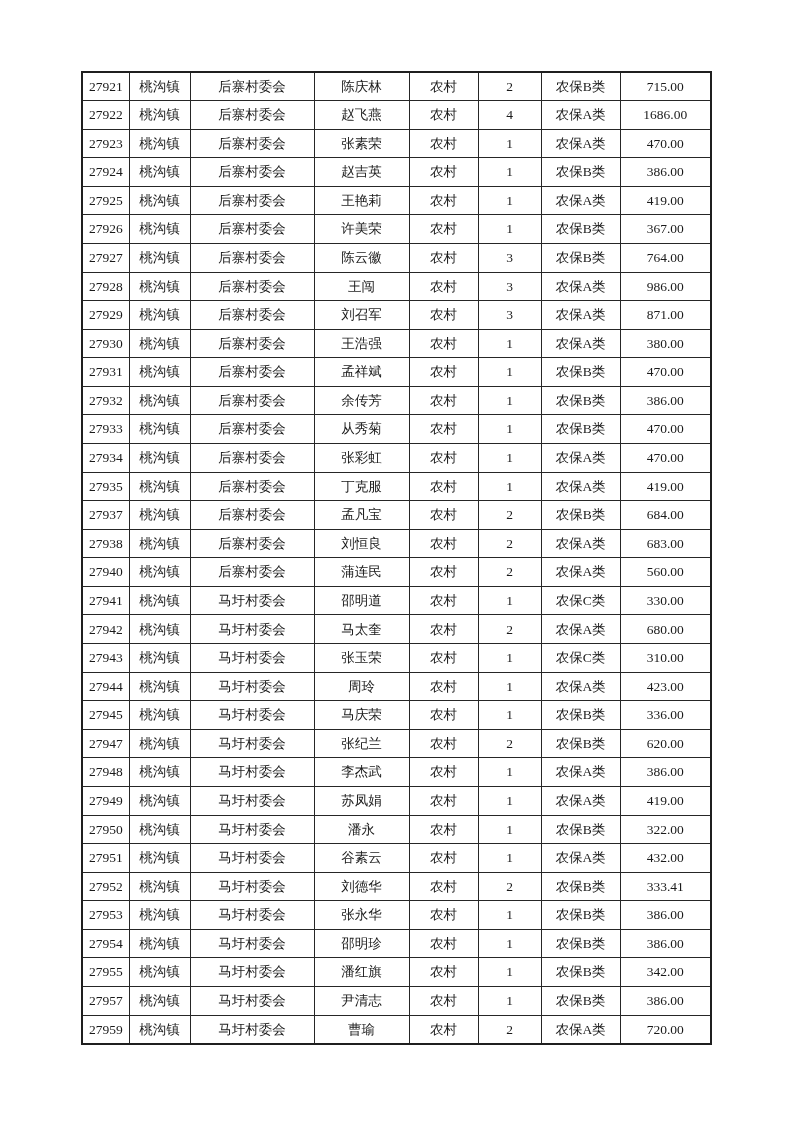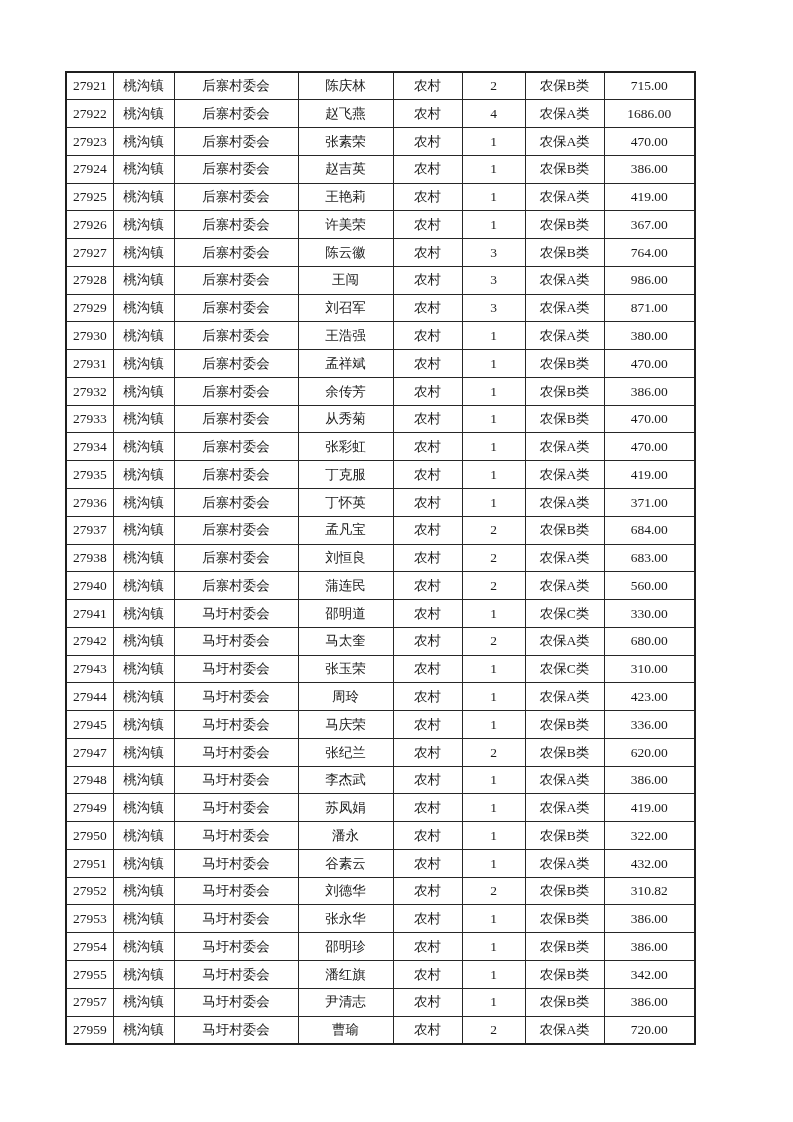--- a/index.html
+++ b/index.html
@@ -10,21 +10,21 @@
   .sheet {
     position: relative;
     width: 793px;
     height: 1122px;
     background: #ffffff;
     overflow: hidden;
     font-family: "Liberation Serif", "DejaVu Serif", serif;
   }
   .grid-table {
     position: absolute;
-    left: 65px;
+    left: 81px;
     top: 71px;
     width: 629px;
     height: 974px;
     border-collapse: collapse;
     table-layout: fixed;
     border: 2px solid #1f1f1f;
   }
   .grid-table td {
     border: 1.5px solid #262626;
     padding: 0;
@@ -200,30 +200,20 @@
       <td>27935</td>
       <td>桃沟镇</td>
       <td>后寨村委会</td>
       <td>丁克服</td>
       <td>农村</td>
       <td>1</td>
       <td>农保A类</td>
       <td>419.00</td>
     </tr>
         <tr>
-      <td>27936</td>
-      <td>桃沟镇</td>
-      <td>后寨村委会</td>
-      <td>丁怀英</td>
-      <td>农村</td>
-      <td>1</td>
-      <td>农保A类</td>
-      <td>371.00</td>
-    </tr>
-        <tr>
       <td>27937</td>
       <td>桃沟镇</td>
       <td>后寨村委会</td>
       <td>孟凡宝</td>
       <td>农村</td>
       <td>2</td>
       <td>农保B类</td>
       <td>684.00</td>
     </tr>
         <tr>
@@ -347,21 +337,21 @@
       <td>432.00</td>
     </tr>
         <tr>
       <td>27952</td>
       <td>桃沟镇</td>
       <td>马圩村委会</td>
       <td>刘德华</td>
       <td>农村</td>
       <td>2</td>
       <td>农保B类</td>
-      <td>310.82</td>
+      <td>333.41</td>
     </tr>
         <tr>
       <td>27953</td>
       <td>桃沟镇</td>
       <td>马圩村委会</td>
       <td>张永华</td>
       <td>农村</td>
       <td>1</td>
       <td>农保B类</td>
       <td>386.00</td>

